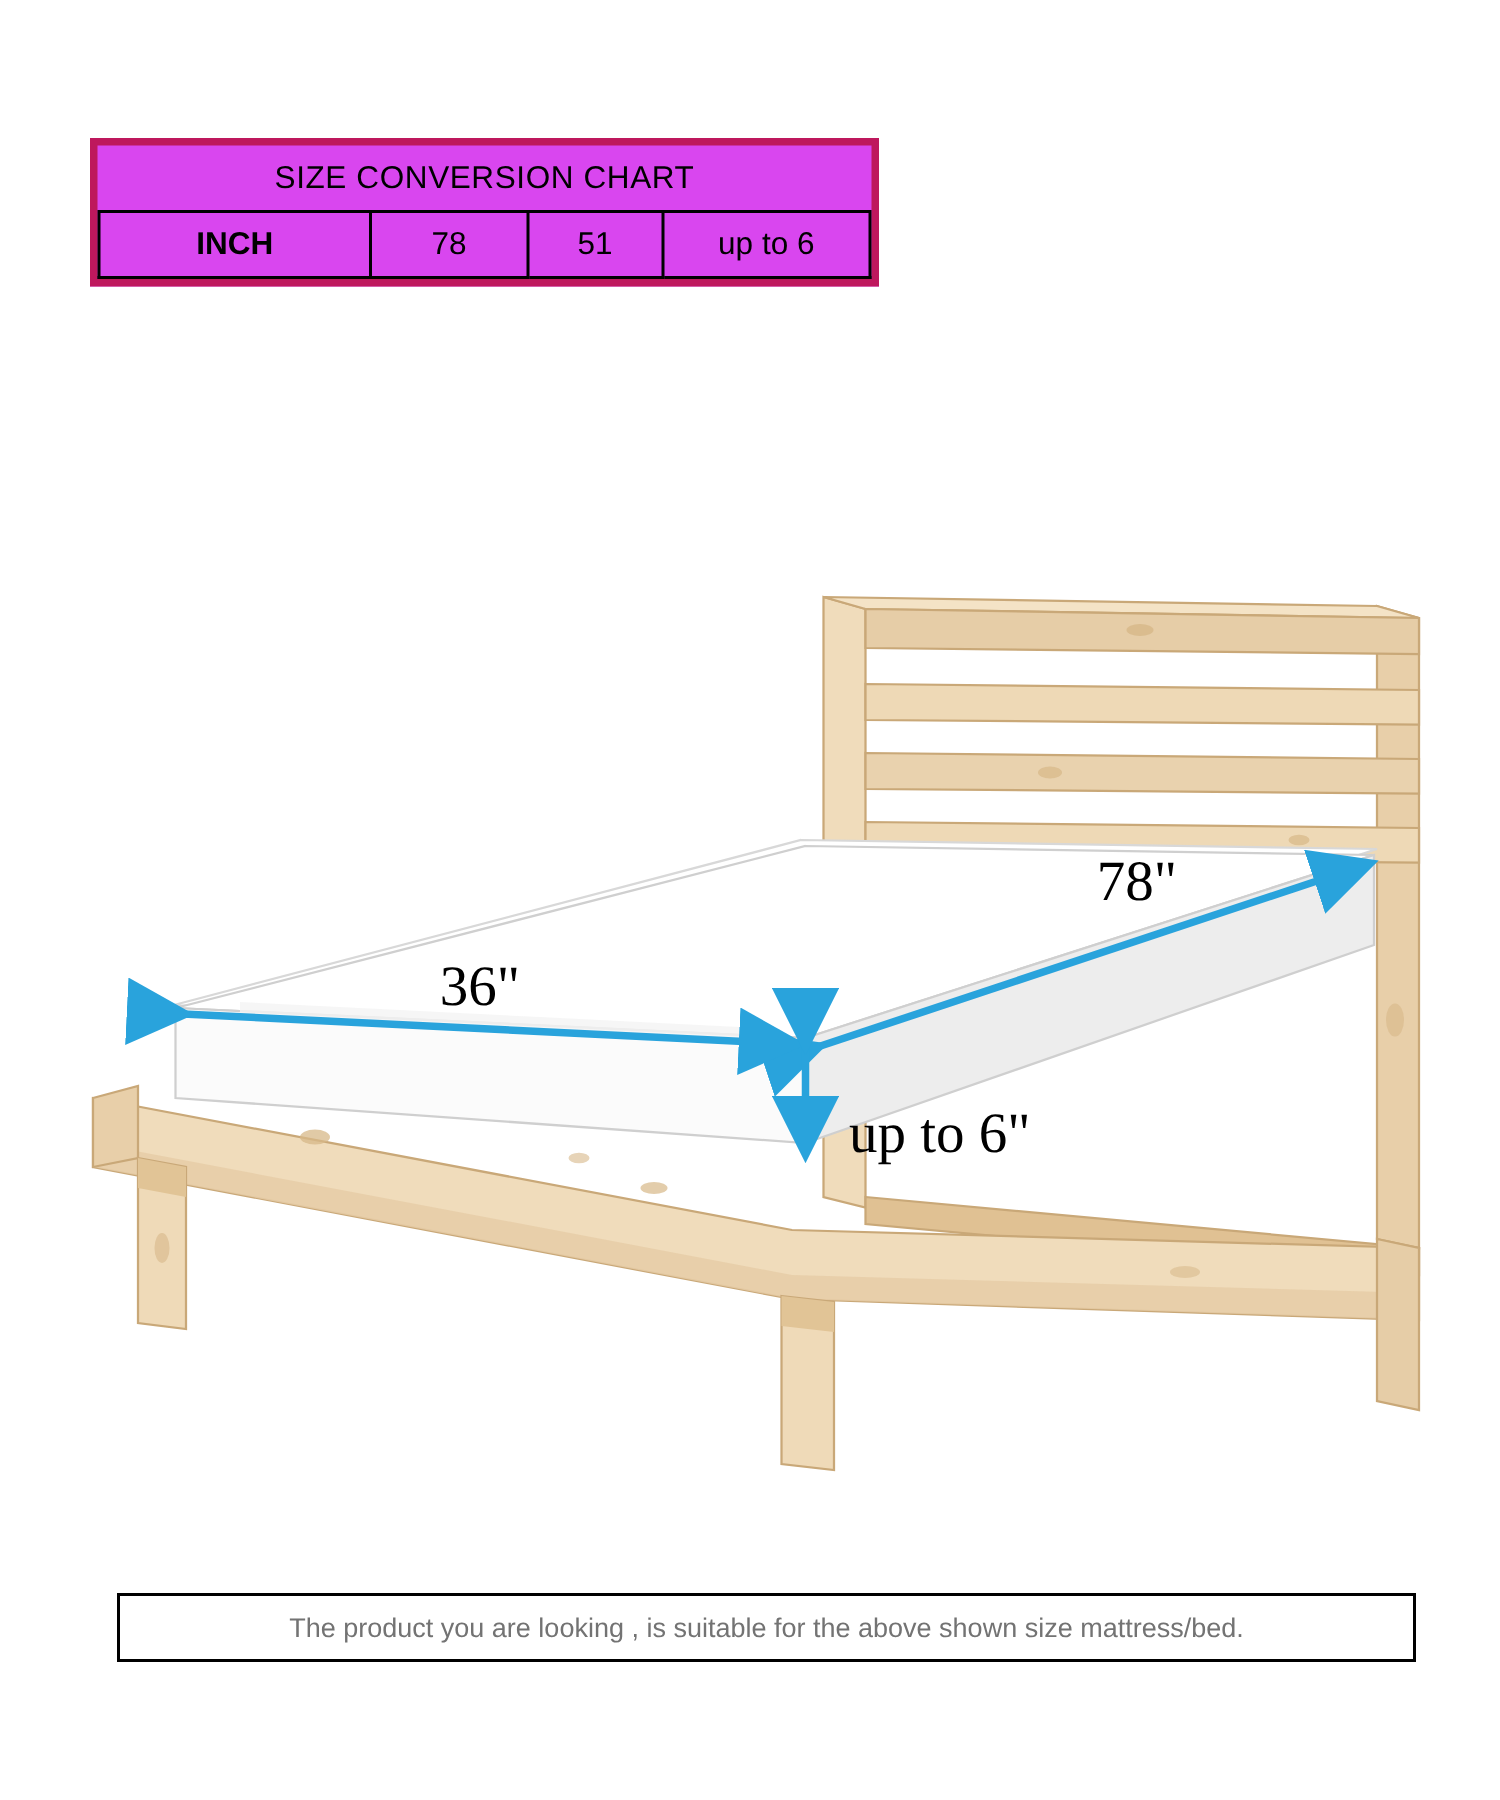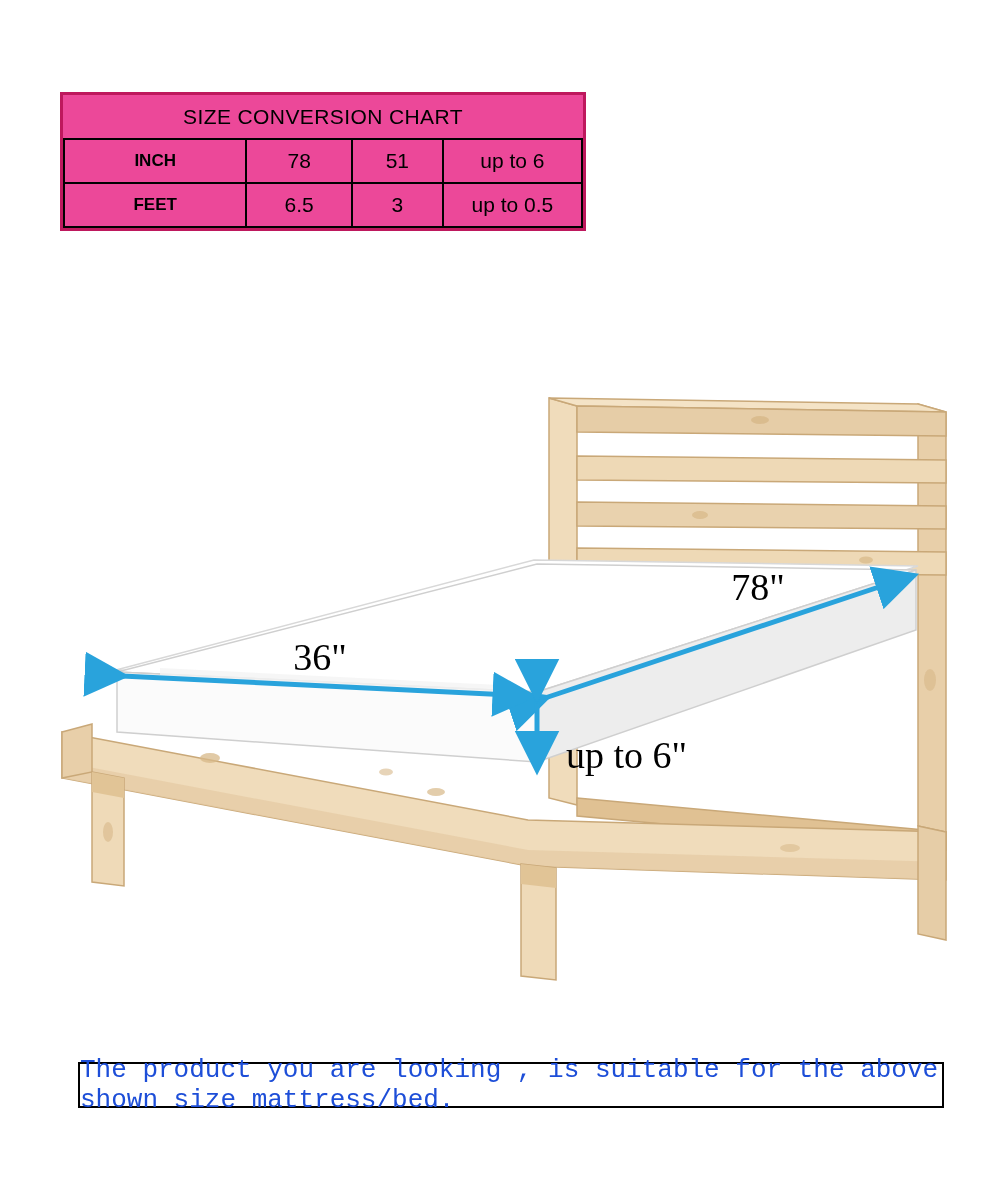--- a/index.html
+++ b/index.html
@@ -14,23 +14,23 @@
     font-family: "Liberation Sans", sans-serif;
     overflow: hidden;
   }
 
   
   .table-wrap {
     position: absolute;
     left: 60px;
     top: 92px;
     width: 526px;
-    border: 3px solid #be185d;
+    border: 5px solid #be185d;
     box-sizing: border-box;
-    background: #ec4899;
+    background: #d946ef;
   }
   table.size-chart {
     border-collapse: collapse;
     width: 100%;
     table-layout: fixed;
   }
   table.size-chart td {
     border: 2px solid #000;
     text-align: center;
     vertical-align: middle;
@@ -45,21 +45,21 @@
     padding: 10px 0 9px 0;
     font-weight: normal;
   }
   table.size-chart tr.head td {
     font-weight: bold;
     font-size: 21px;
     padding: 10px 2px;
   }
   table.size-chart td.rowlabel {
     font-weight: bold;
-    font-size: 17px;
+    font-size: 21px;
     padding: 9px 2px;
     line-height: 1.12;
   }
   table.size-chart td.val {
     font-size: 21px;
     font-weight: normal;
     padding: 9px 12px;
   }
   .col-particular { width: 35.2%; }
   .col-length { width: 20.4%; }
@@ -84,23 +84,23 @@
     width: 866px;
     height: 46px;
     border: 2px solid #000;
     box-sizing: border-box;
     display: flex;
     align-items: center;
     justify-content: center;
     background: #fff;
   }
   .footer-note span {
-    font-family: Liberation Mono, monospace;
-    font-size: 26px;
-    color: #1d4ed8;
+    font-family: Liberation Sans, sans-serif;
+    font-size: 18px;
+    color: #737373;
   }
 </style>
 </head>
 <body>
 
 <div class="table-wrap">
   <table class="size-chart">
     <colgroup>
       <col class="col-particular">
         <col class="col-length">
@@ -110,26 +110,20 @@
     <tbody>
         <tr>
       <td class="title" colspan="4">SIZE CONVERSION CHART</td>
     </tr>
     <tr>
       <td class="rowlabel">INCH</td>
       <td class="val">78</td>
       <td class="val">51</td>
       <td class="val">up to 6</td>
     </tr>
-    <tr>
-      <td class="rowlabel">FEET</td>
-      <td class="val">6.5</td>
-      <td class="val">3</td>
-      <td class="val">up to 0.5</td>
-    </tr>
   </tbody>
     </table>
 </div>
 
 <div class="illustration">
   <svg width="1000" height="620" viewBox="0 0 1000 620" xmlns="http://www.w3.org/2000/svg">
     <defs>
       <marker id="arrowhead" markerWidth="9" markerHeight="9" refX="7.5" refY="4.5" orient="auto">
         <path d="M0,0 L9,4.5 L0,9 Z" fill="#29a3dc"></path>
       </marker>

